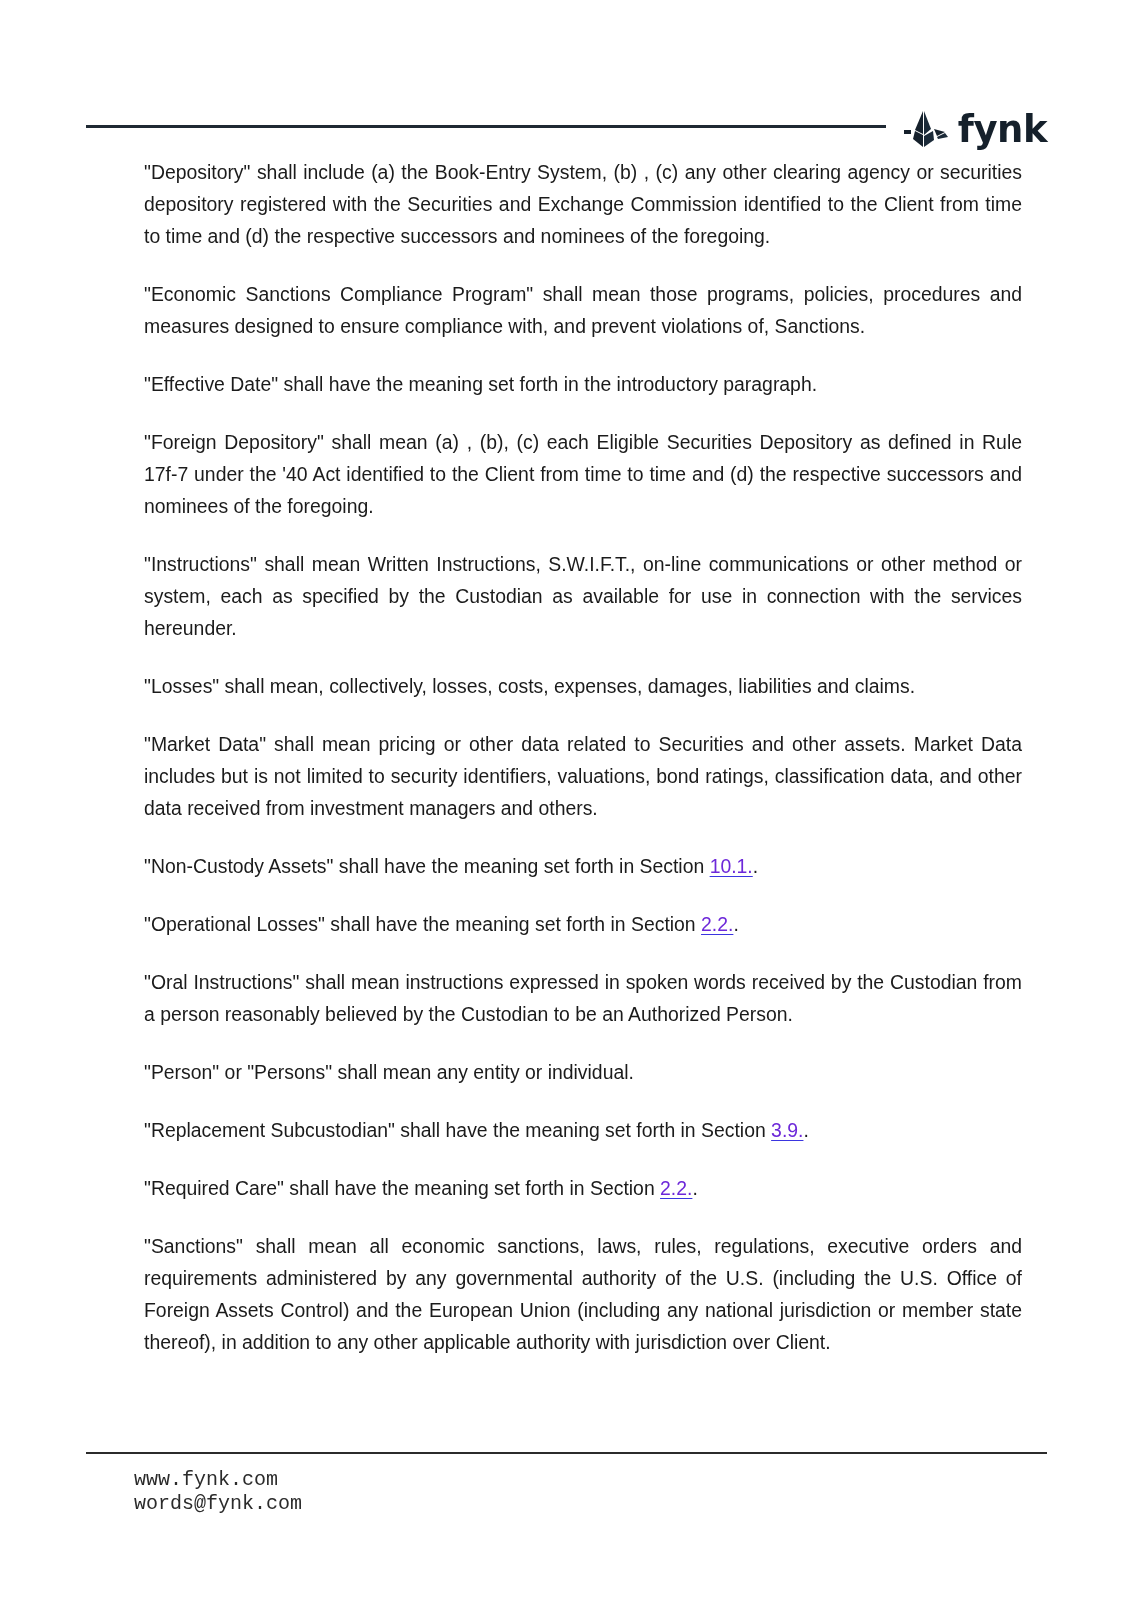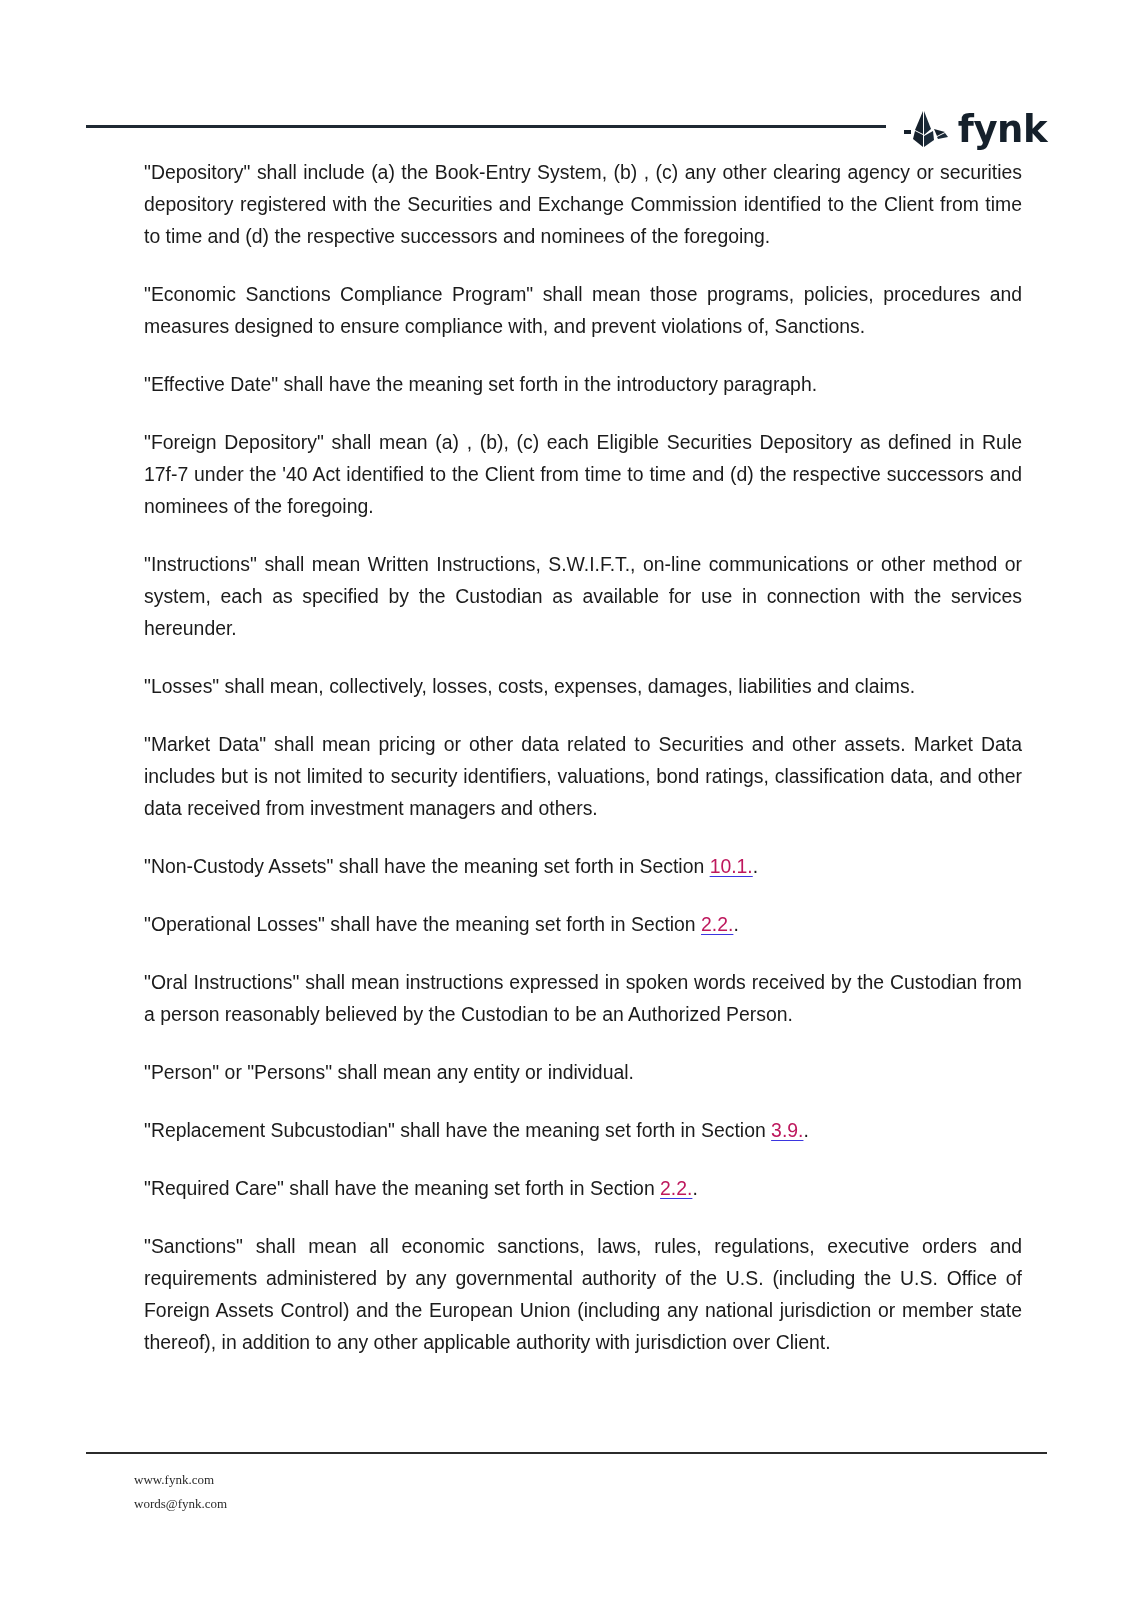--- a/index.html
+++ b/index.html
@@ -74,21 +74,21 @@
     text-justify: inter-word;
     font-family: "Liberation Sans", sans-serif;
   }
   p.para:last-child {
     margin-bottom: 0;
   }
   p.para.nojust {
     text-align: left;
   }
   a.xref {
-    color: #be185d;
+    color: #6d28d9;
     text-decoration: underline;
     text-decoration-color: #3a35e0;
     text-underline-offset: 3px;
   }
 
   
   .footer {
     position: absolute;
     left: 86px;
     right: 84px;
@@ -97,24 +97,24 @@
   .footer-rule {
     height: 2px;
     background: #2b2b2b;
     width: 100%;
   }
   .footer-lines {
     margin-top: 14px;
     padding-left: 48px;
   }
   .footer-line {
-    font-size: 13px;
+    font-size: 20px;
     line-height: 24px;
     color: #2b2b2b;
-    font-family: Liberation Serif, serif;
+    font-family: Liberation Mono, monospace;
   }
 </style>
 </head>
 <body>
 
 <div class="page">
 
   <div class="header">
     <div class="header-rule"></div>
     <div class="brand">

